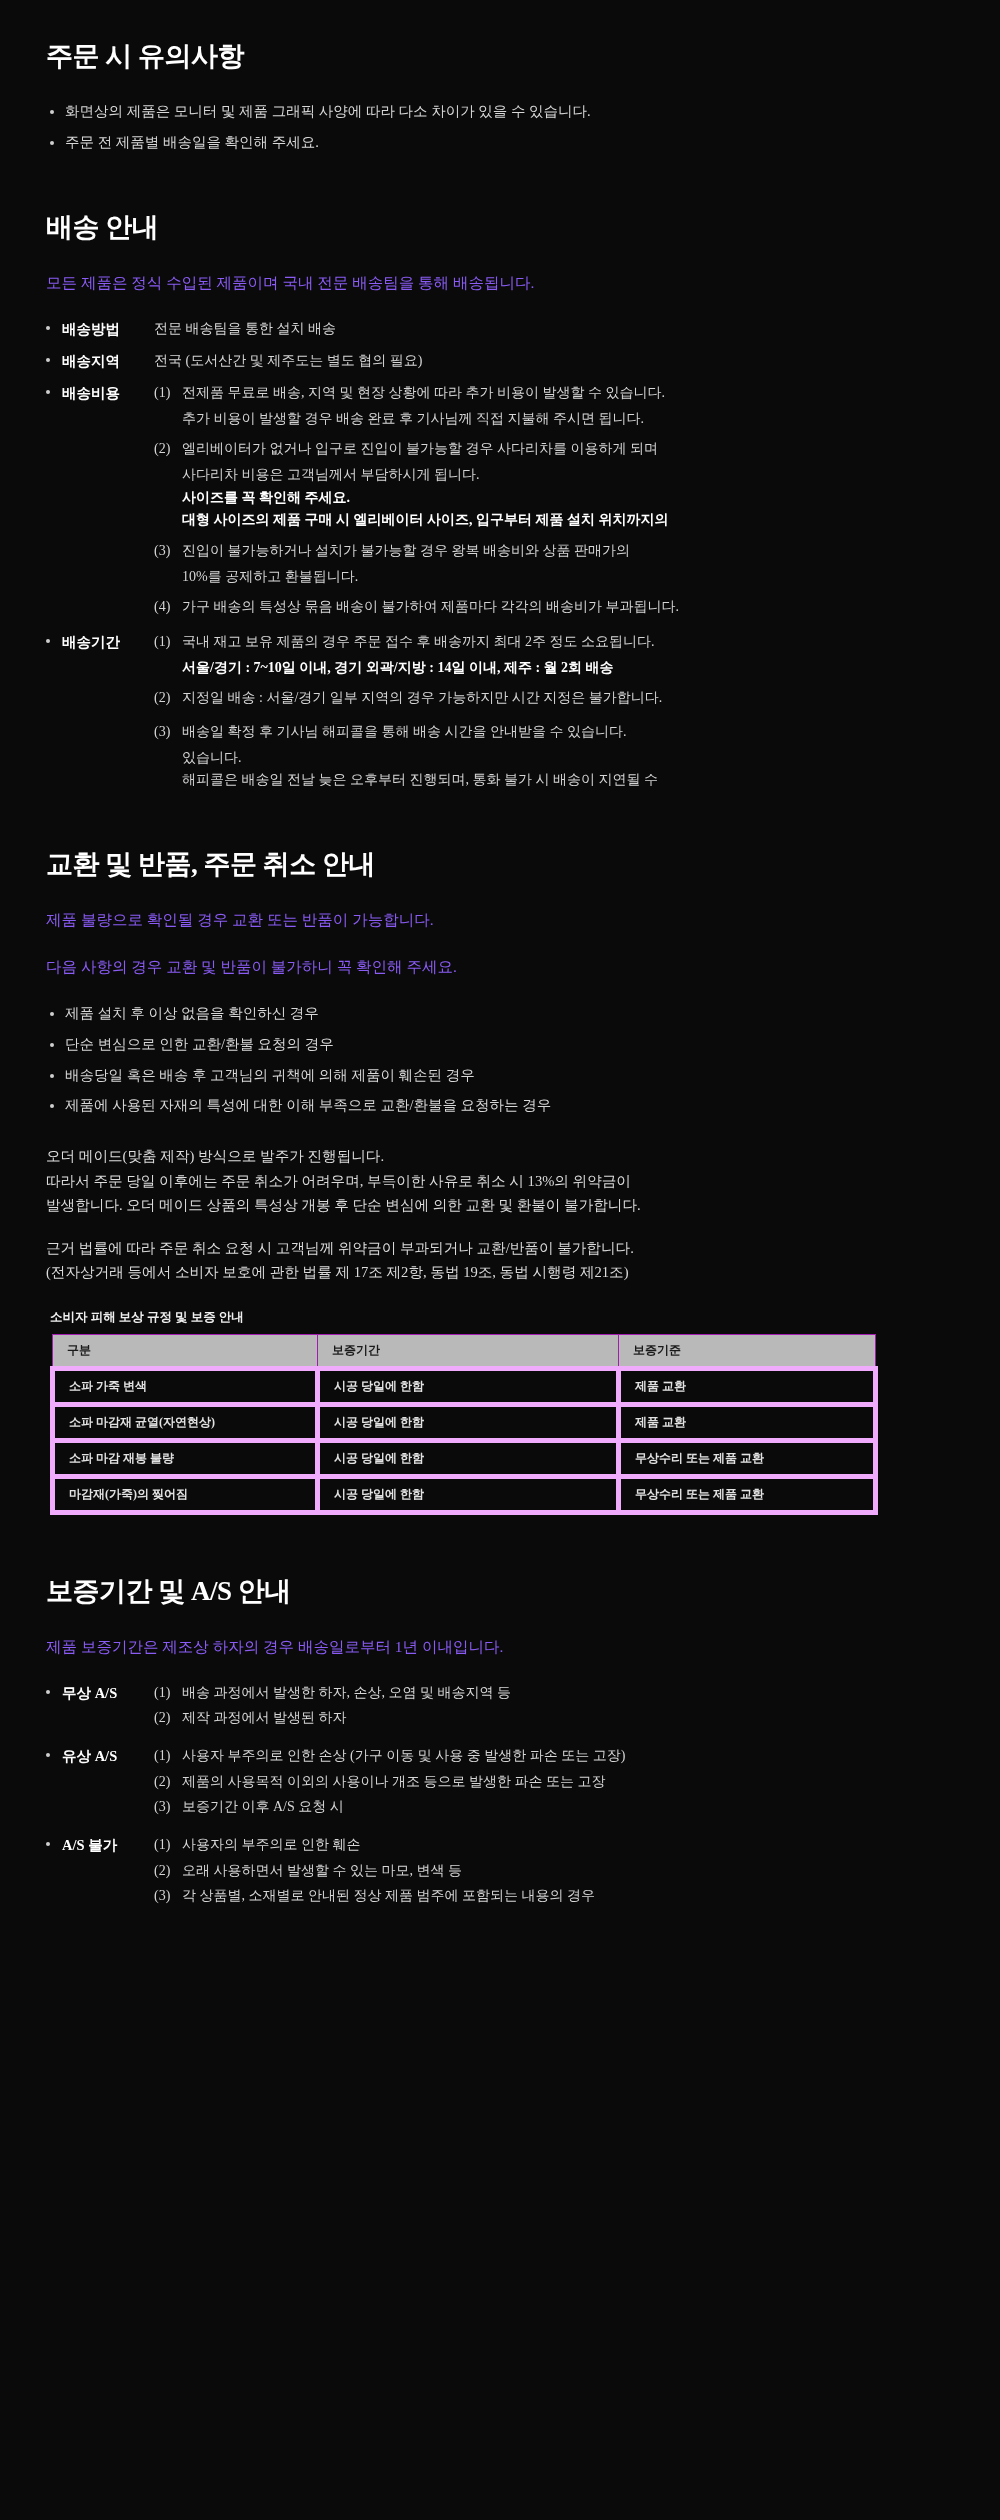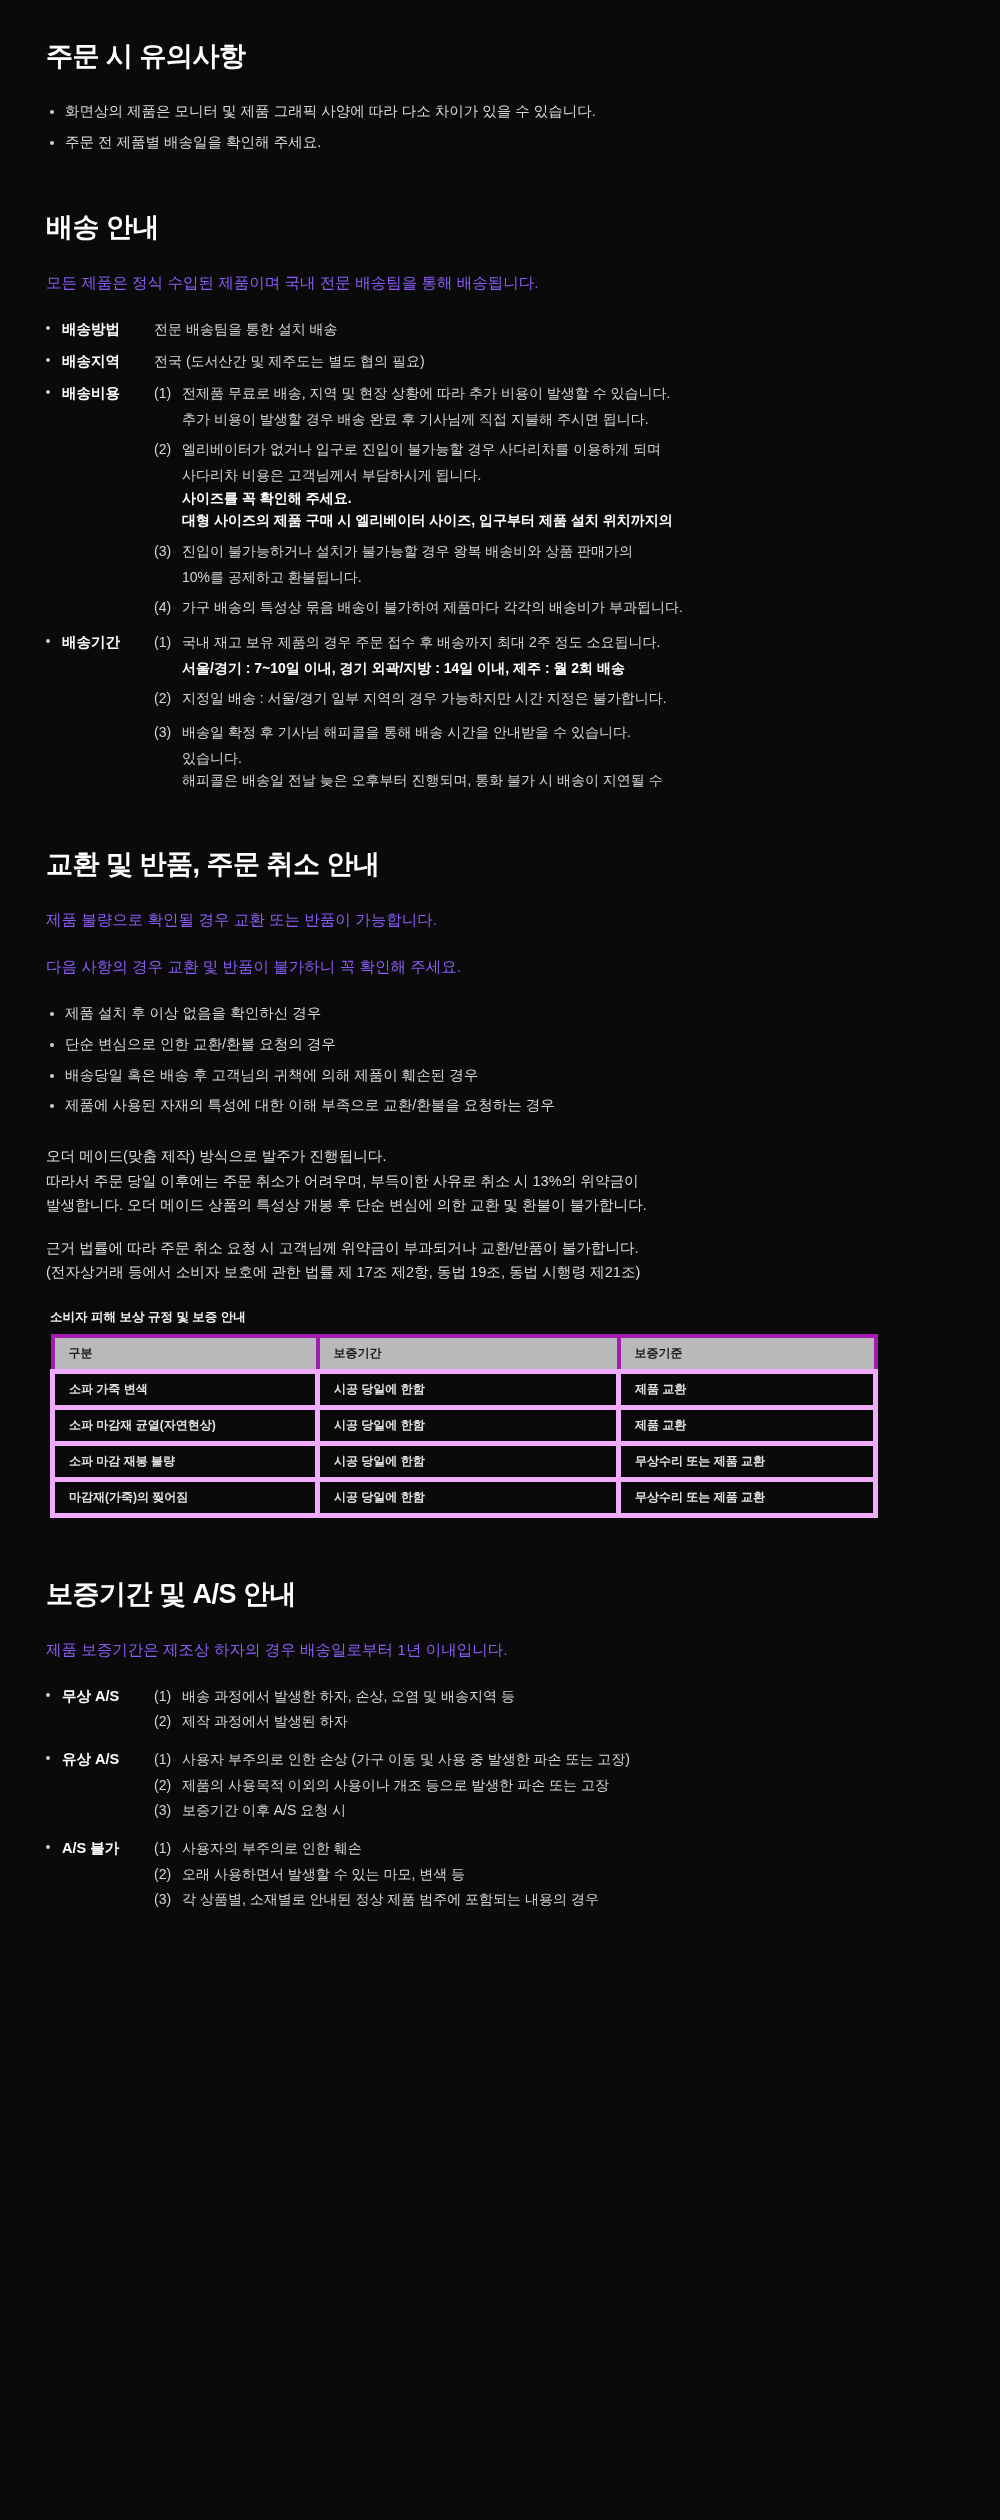--- a/index.html
+++ b/index.html
@@ -24,20 +24,21 @@
   }
   h2.section-title {
     font-size: 27px;
     font-weight: bold;
     color: #ffffff;
     margin: 0 0 26px 0;
     letter-spacing: -0.5px;
   }
   .section {
     margin-bottom: 54px;
+    font-family: Liberation Serif, serif;
   }
   .lead {
     font-size: 15.5px;
     color: #8b5cf6;
     margin: 0 0 22px 0;
     line-height: 1.6;
   }
   .bullets {
     list-style: none;
     margin: 0;
@@ -144,21 +145,21 @@
     width: 828px;
     margin-left: 4px;
     font-size: 12px;
   }
   table.warranty th {
     background: #b9b9b9;
     color: #1a1a1a;
     font-weight: bold;
     text-align: left;
     padding: 7px 14px;
-    border: 4px solid #a21caf;
+    border: 1px solid #a21caf;
     font-size: 12px;
   }
   table.warranty td {
     color: #e2e2e2;
     padding: 7px 14px;
     border: 5px solid #f0abfc;
     font-size: 12px;
     font-weight: bold;
   }
   table.warranty td.c0 { width: 232px; }

